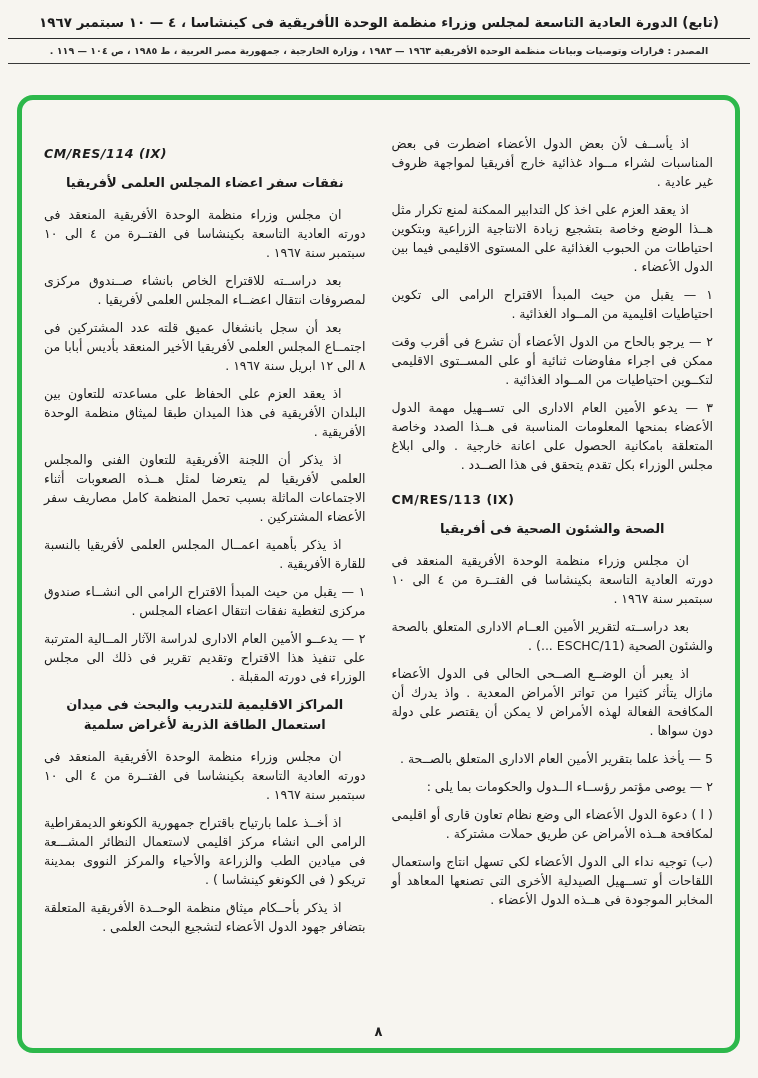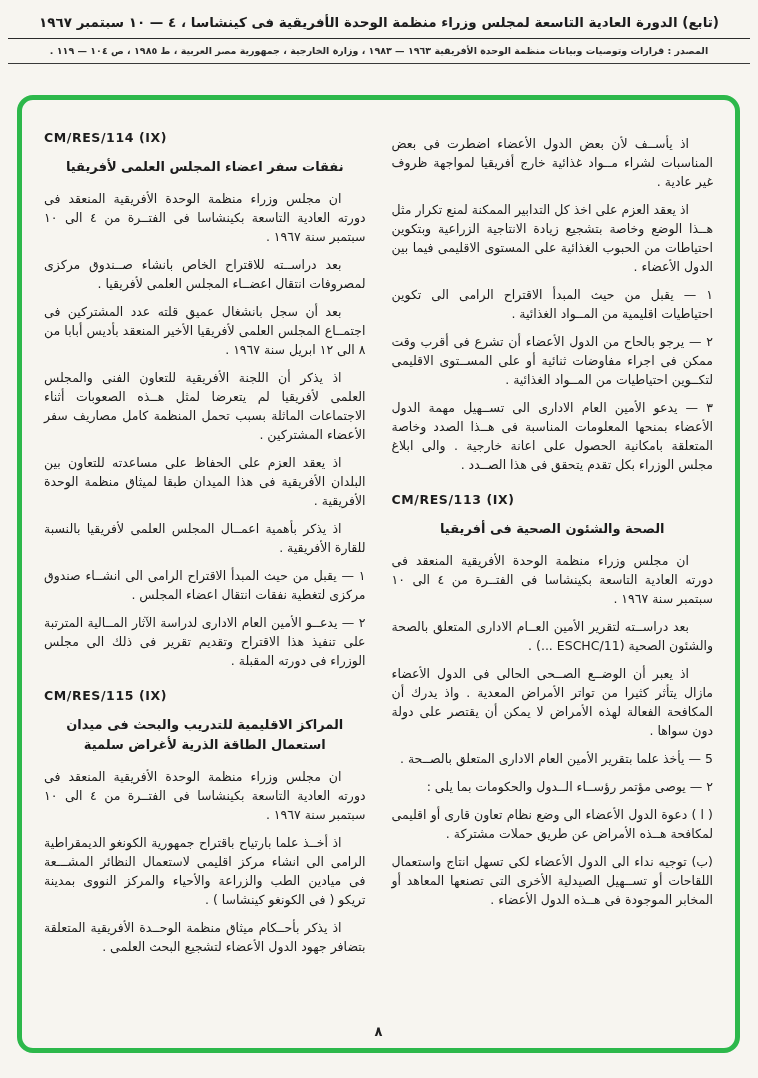--- a/index.html
+++ b/index.html
@@ -40,21 +40,21 @@
     font-size:12.5px;line-height:1.52;
     text-align:justify;text-justify:inter-word;
   }
   .para{margin:8px 0 9px 0;text-indent:24px;}
   .numbered{margin:0 0 9px 0;text-indent:0;}
   .res-code{
     direction:ltr;text-align:left;unicode-bidi:embed;
     font-weight:bold;font-size:12.5px;letter-spacing:0.6px;
     margin:16px 0 10px 0;
   }
-  .res-code.first{margin-top:2px;}
+  .res-code.first{margin-top:18px;font-style:italic;}
   .res-title{
     text-align:center;font-weight:bold;font-size:13px;
     margin:8px 10px 12px 10px;line-height:1.55;text-indent:0;
   }
   .page-num{
     position:absolute;bottom:9px;left:0;right:0;
     text-align:center;font-size:13px;font-weight:bold;color:#222;
   }
 </style>
 </head>
@@ -91,27 +91,26 @@
         <p class="numbered">(ب) توجيه نداء الى الدول الأعضاء لكى تسهل انتاج واستعمال اللقاحات أو تســهيل الصيدلية الأخرى التى تصنعها المعاهد أو المخابر الموجودة فى هــذه الدول الأعضاء .</p>
       </div>
 
       <div class="col">
         <div class="res-code first">CM/RES/114  (IX)</div>
         <div class="res-title">نفقات سفر اعضاء المجلس العلمى لأفريقيا</div>
 
         <p class="para">ان مجلس وزراء منظمة الوحدة الأفريقية المنعقد فى دورته العادية التاسعة بكينشاسا فى الفتــرة من ٤ الى ١٠ سبتمبر سنة ١٩٦٧ .</p>
         <p class="para">بعد دراســته للاقتراح الخاص بانشاء صــندوق مركزى لمصروفات انتقال اعضــاء المجلس العلمى لأفريقيا .</p>
         <p class="para">بعد أن سجل بانشغال عميق قلته عدد المشتركين فى اجتمــاع المجلس العلمى لأفريقيا الأخير المنعقد بأديس أبابا من ٨ الى ١٢ ابريل سنة ١٩٦٧ .</p>
+        <p class="para">اذ يعقد العزم على الحفاظ على مساعدته للتعاون بين البلدان الأفريقية فى هذا الميدان طبقا لميثاق منظمة الوحدة الأفريقية .</p>
         <p class="para">اذ يذكر أن اللجنة الأفريقية للتعاون الفنى والمجلس العلمى لأفريقيا لم يتعرضا لمثل هــذه الصعوبات أثناء الاجتماعات الماثلة بسبب تحمل المنظمة كامل مصاريف سفر الأعضاء المشتركين .</p>
-        <p class="para">اذ يعقد العزم على الحفاظ على مساعدته للتعاون بين البلدان الأفريقية فى هذا الميدان طبقا لميثاق منظمة الوحدة الأفريقية .</p>
         <p class="para">اذ يذكر بأهمية اعمــال المجلس العلمى لأفريقيا بالنسبة للقارة الأفريقية .</p>
         <p class="numbered">١ — يقبل من حيث المبدأ الاقتراح الرامى الى انشــاء صندوق مركزى لتغطية نفقات انتقال اعضاء المجلس .</p>
         <p class="numbered">٢ — يدعــو الأمين العام الادارى لدراسة الآثار المــالية المترتبة على تنفيذ هذا الاقتراح وتقديم تقرير فى ذلك الى مجلس الوزراء فى دورته المقبلة .</p>
 
-        <div class="res-code">CM/RES/115  (IX)</div>
         <div class="res-title">المراكز الاقليمية للتدريب والبحث فى ميدان استعمال الطاقة الذرية لأغراض سلمية</div>
 
         <p class="para">ان مجلس وزراء منظمة الوحدة الأفريقية المنعقد فى دورته العادية التاسعة بكينشاسا فى الفتــرة من ٤ الى ١٠ سبتمبر سنة ١٩٦٧ .</p>
         <p class="para">اذ أخــذ علما بارتياح باقتراح جمهورية الكونغو الديمقراطية الرامى الى انشاء مركز اقليمى لاستعمال النظائر المشـــعة فى ميادين الطب والزراعة والأحياء والمركز النووى بمدينة تريكو ( فى الكونغو كينشاسا ) .</p>
         <p class="para">اذ يذكر بأحــكام ميثاق منظمة الوحــدة الأفريقية المتعلقة بتضافر جهود الدول الأعضاء لتشجيع البحث العلمى .</p>
       </div>
 
     </div>
 
     <div class="page-num">٨</div>

